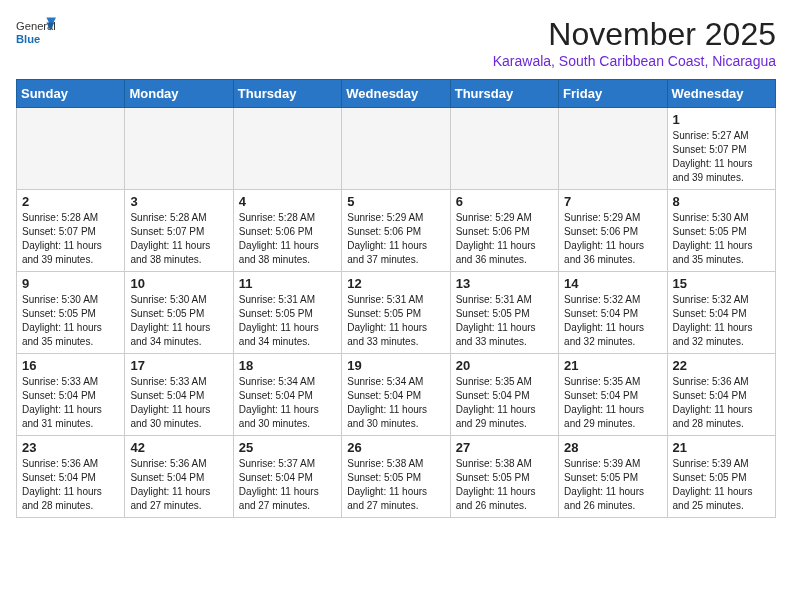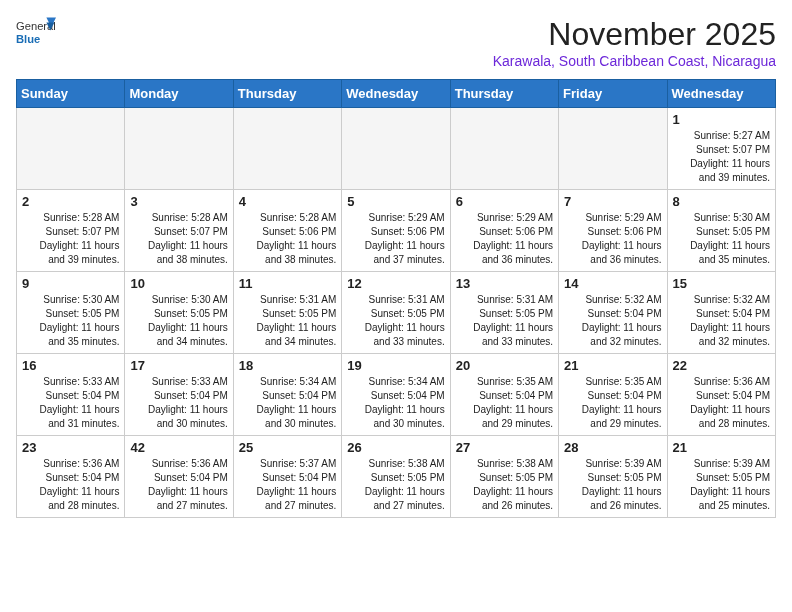--- a/index.html
+++ b/index.html
@@ -66,21 +66,20 @@
     }
     .day-number {
       font-size: 13px;
       font-weight: bold;
       margin-bottom: 2px;
     }
     .day-info {
       font-size: 10px;
       line-height: 1.4;
       color: #222;
-      text-align: right;
     }
   </style>
 </head>
 <body>
 
 <div class="header">
   <div class="logo">
     <svg class="logo-icon" viewBox="0 0 50 40" xmlns="http://www.w3.org/2000/svg">
       <text x="0" y="18" font-size="14" font-family="Arial" fill="#333" font-weight="normal">General</text>
       <text x="0" y="34" font-size="14" font-family="Arial" fill="#1a6db5" font-weight="bold">Blue</text>

